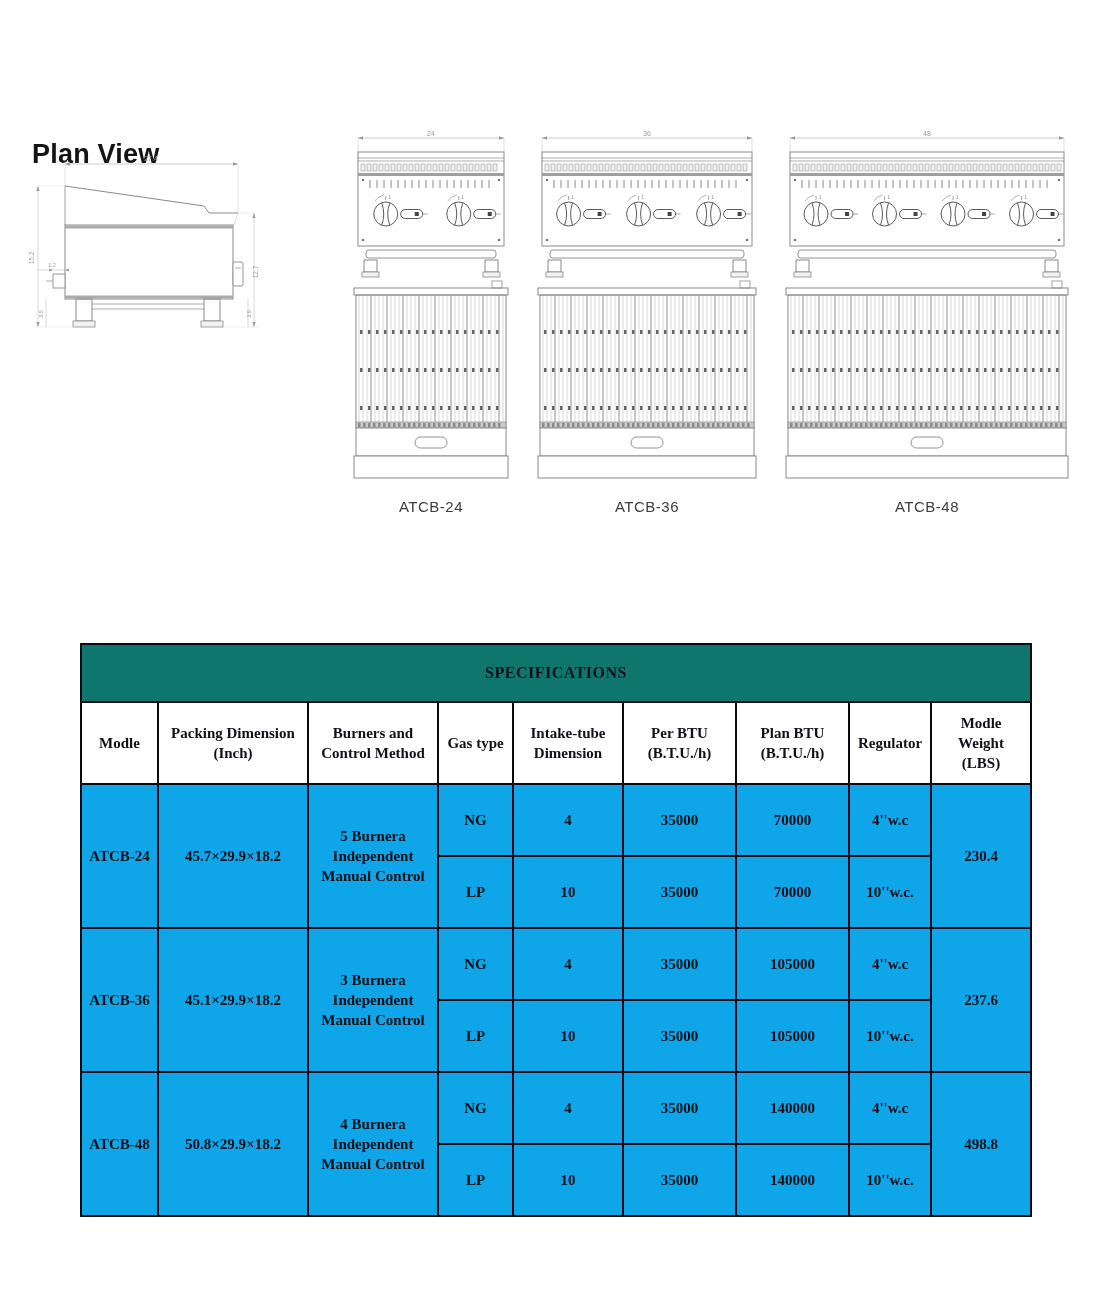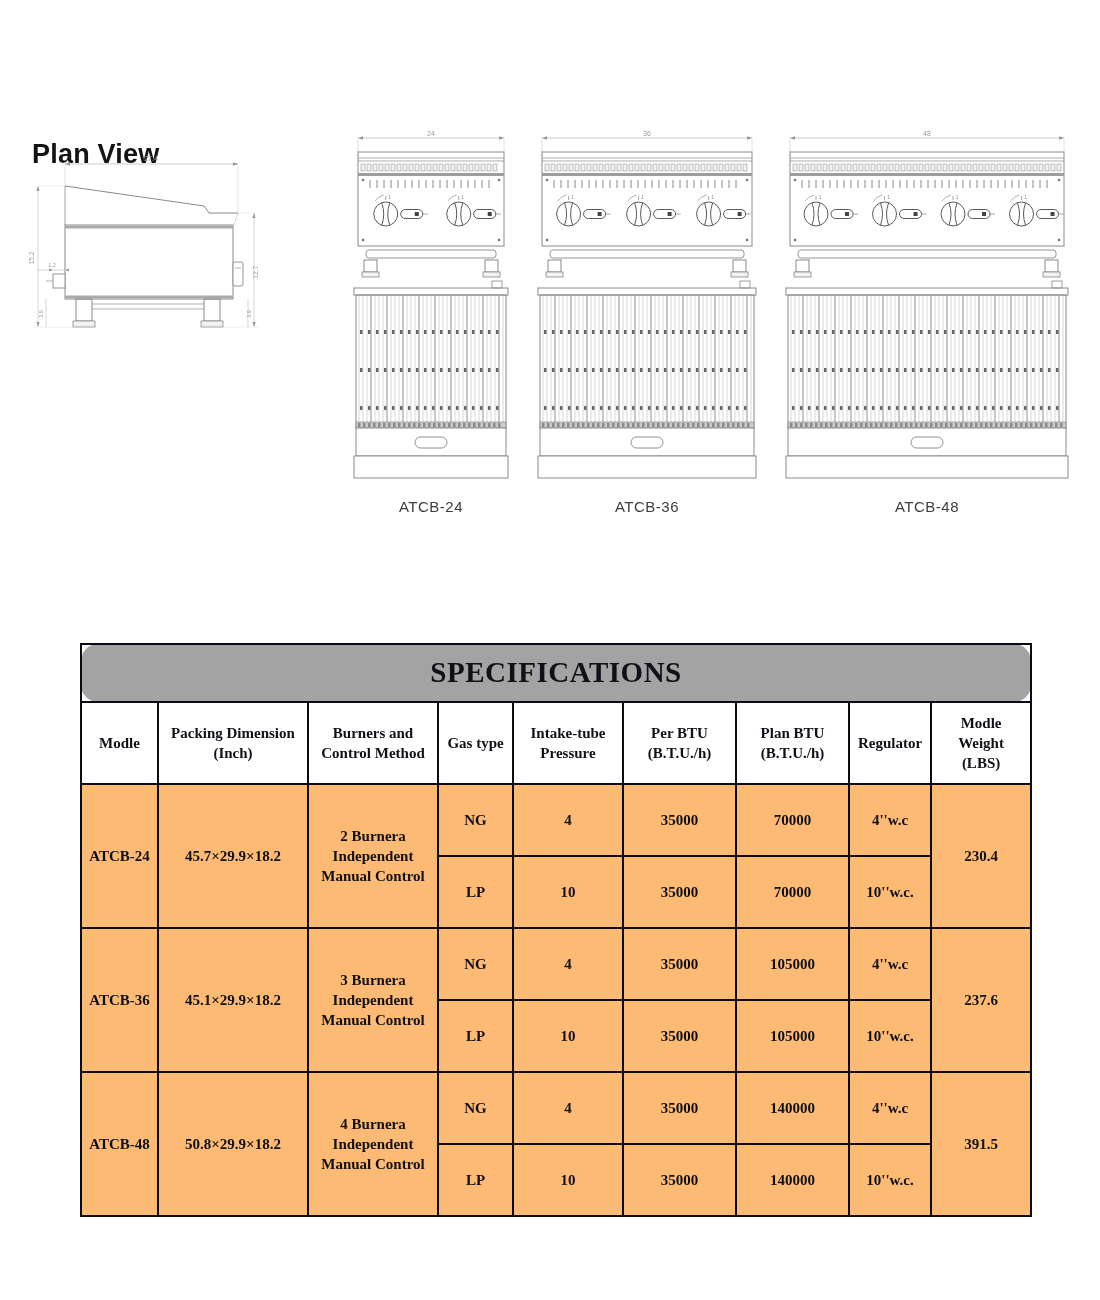--- a/index.html
+++ b/index.html
@@ -26,24 +26,24 @@
   .spec-wrap{position:absolute;left:80px;top:643px;width:950px;}
   table.spec{
     border-collapse:collapse;table-layout:fixed;width:950px;
     font-family:"Liberation Serif", serif;font-weight:bold;color:#101018;
   }
   table.spec th, table.spec td{
     border:2px solid #0a0a12;text-align:center;vertical-align:middle;
     padding:2px 3px;line-height:1.35;white-space:pre-line;
   }
   table.spec .tbl-title{
-    background:#a3a3a3;font-size:29px;letter-spacing:0.5px;height:52px;border-radius:17px;
+    background:#0f766e;font-size:16px;letter-spacing:0.5px;height:52px;
   }
   table.spec thead tr.head th{background:#ffffff;font-size:15px;height:76px;}
-  table.spec tbody td{background:#fdba74;font-size:15px;height:66px;}
+  table.spec tbody td{background:#0ea5e9;font-size:15px;height:66px;}
 </style>
 </head>
 <body>
 
 <div class="page-title">Plan View</div>
 
 <div class="plan-area">
   <svg id="side-view" width="252" height="184" viewBox="0 0 252 184">
       <line x1="57" y1="14" x2="230" y2="14" stroke="#b5b5b5" stroke-width="0.7"></line>
       <path d="M57,14 l5,-1.8 v3.6 z M230,14 l-5,-1.8 v3.6 z" fill="#9a9a9a"></path>
@@ -986,36 +986,36 @@
           <th class="tbl-title" colspan="9">SPECIFICATIONS</th>
         </tr>
     <tr class="head">
       <th>Modle</th>
       <th>Packing Dimension
 (Inch)</th>
       <th>Burners and
 Control Method</th>
       <th>Gas type</th>
       <th>Intake-tube
-Pressure</th>
+Dimension</th>
       <th>Per BTU
 (B.T.U./h)</th>
       <th>Plan BTU
 (B.T.U./h)</th>
       <th>Regulator</th>
       <th>Modle
 Weight
 (LBS)</th>
     </tr>
   </thead>
   <tbody>
     <tr>
       <td rowspan="2">ATCB-24</td>
       <td rowspan="2">45.7×29.9×18.2</td>
-      <td rowspan="2">2 Burnera
+      <td rowspan="2">5 Burnera
 Independent
 Manual Control</td>
       <td>NG</td>
       <td>4</td>
       <td>35000</td>
       <td>70000</td>
       <td>4''w.c</td>
       <td rowspan="2">230.4</td>
     </tr>
     <tr>
@@ -1049,21 +1049,21 @@
       <td rowspan="2">ATCB-48</td>
       <td rowspan="2">50.8×29.9×18.2</td>
       <td rowspan="2">4 Burnera
 Independent
 Manual Control</td>
       <td>NG</td>
       <td>4</td>
       <td>35000</td>
       <td>140000</td>
       <td>4''w.c</td>
-      <td rowspan="2">391.5</td>
+      <td rowspan="2">498.8</td>
     </tr>
     <tr>
       <td>LP</td>
       <td>10</td>
       <td>35000</td>
       <td>140000</td>
       <td>10''w.c.</td>
     </tr>
   </tbody>
 </table>

